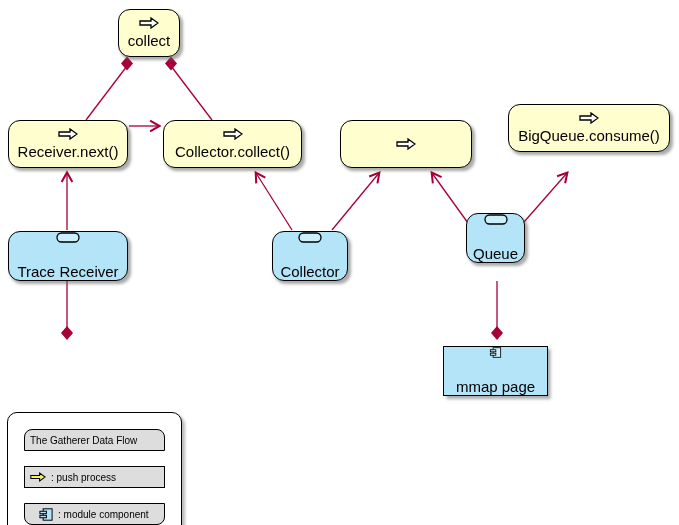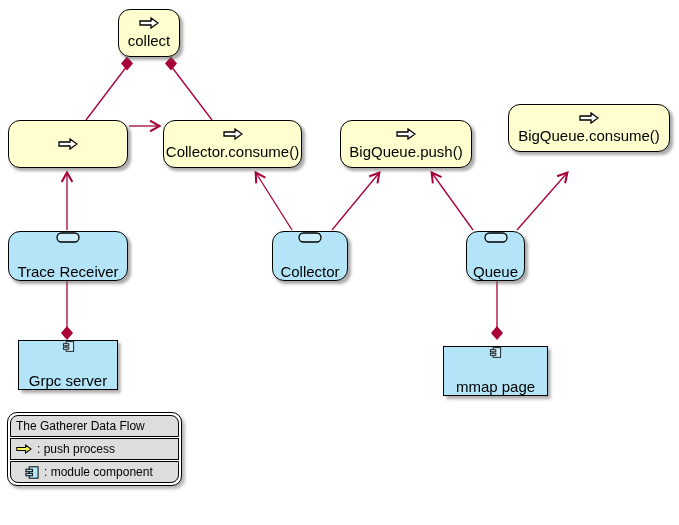--- a/index.html
+++ b/index.html
@@ -21,22 +21,22 @@
   .arrow-node{fill:#ffffff;stroke:var(--border);stroke-width:1.3;stroke-linejoin:miter;}
   .arrow-legend{fill:var(--legend-yellow);stroke:var(--border);stroke-width:1.3;}
   .oval-node{fill:var(--module-icon-fill);stroke:var(--border);stroke-width:1.3;}
   .comp-node{fill:var(--module-icon-fill);stroke:var(--border);stroke-width:1.2;}
   .comp-legend{fill:var(--module-fill);stroke:var(--border);stroke-width:1.2;}
 
   .legend{position:absolute;left:7px;top:412px;width:175px;box-sizing:border-box;
           background:#ffffff;border:1.5px solid var(--border);border-radius:10px;
           padding:1px;box-shadow:2.5px 3px 3px rgba(100,100,100,0.45);}
   .legend-row{border:1px solid var(--border);background:var(--legend-cell);
-          margin:1px;height:20px;display:flex;align-items:center;gap:5px;
-          padding:0 5px;font-size:12px;white-space:nowrap;box-sizing:content-box;}
+          margin:15px;height:20px;display:flex;align-items:center;gap:5px;
+          padding:0 5px;font-size:10px;white-space:nowrap;box-sizing:content-box;}
   .legend-row:first-child{border-radius:8px 8px 0 0;}
   .legend-row:last-child{border-radius:0 0 8px 8px;padding-left:14px;}
 </style>
 </head>
 <body>
 
 <div id="canvas">
 
   <svg class="edges" width="679" height="525" viewBox="0 0 679 525">
     <defs>
@@ -68,34 +68,34 @@
     <svg class="icon" width="20" height="12" viewBox="0 0 20 12">
       <polygon class="arrow-node" points="1,4 12,4 12,1 19,6 12,11 12,8 1,8"></polygon>
       </svg>
     <span class="lbl">collect</span>
   </div>
 
   <div class="node proc rounded" style="left:8px;top:120px;width:120px;height:48px">
     <svg class="icon" width="20" height="12" viewBox="0 0 20 12">
       <polygon class="arrow-node" points="1,4 12,4 12,1 19,6 12,11 12,8 1,8"></polygon>
       </svg>
+    <span class="lbl">Receiver.next()</span>
   </div>
 
   <div class="node proc rounded" style="left:163px;top:120px;width:139px;height:48px">
     <svg class="icon" width="20" height="12" viewBox="0 0 20 12">
       <polygon class="arrow-node" points="1,4 12,4 12,1 19,6 12,11 12,8 1,8"></polygon>
       </svg>
-    <span class="lbl">Collector.consume()</span>
+    <span class="lbl">Collector.collect()</span>
   </div>
 
   <div class="node proc rounded" style="left:340px;top:120px;width:132px;height:48px">
     <svg class="icon" width="20" height="12" viewBox="0 0 20 12">
       <polygon class="arrow-node" points="1,4 12,4 12,1 19,6 12,11 12,8 1,8"></polygon>
       </svg>
-    <span class="lbl">BigQueue.push()</span>
   </div>
 
   <div class="node proc rounded" style="left:508px;top:104px;width:162px;height:48px">
     <svg class="icon" width="20" height="12" viewBox="0 0 20 12">
       <polygon class="arrow-node" points="1,4 12,4 12,1 19,6 12,11 12,8 1,8"></polygon>
       </svg>
     <span class="lbl">BigQueue.consume()</span>
   </div>
 
   <div class="node mod rounded" style="left:8px;top:231px;width:120px;height:50px">
@@ -105,35 +105,27 @@
     <span class="lbl">Trace Receiver</span>
   </div>
 
   <div class="node mod rounded" style="left:272px;top:231px;width:76px;height:50px">
     <svg class="icon" width="24" height="11" viewBox="0 0 24 11">
       <rect class="oval-node" x="1" y="1" width="22" height="9" rx="4.5" ry="4.5"></rect>
       </svg>
     <span class="lbl">Collector</span>
   </div>
 
-  <div class="node mod rounded" style="left:466px;top:231px;width:59px;height:50px">
+  <div class="node mod rounded" style="left:466px;top:213px;width:59px;height:50px">
     <svg class="icon" width="24" height="11" viewBox="0 0 24 11">
       <rect class="oval-node" x="1" y="1" width="22" height="9" rx="4.5" ry="4.5"></rect>
       </svg>
     <span class="lbl">Queue</span>
   </div>
 
-  <div class="node mod" style="left:18px;top:340px;width:100px;height:50px">
-    <svg class="icon" width="17" height="16" viewBox="0 0 17 16">
-      <rect class="comp-node" x="5" y="1" width="11" height="14"></rect>
-      <rect class="comp-node" x="1" y="4" width="8" height="3"></rect>
-      <rect class="comp-node" x="1" y="9" width="8" height="3"></rect>
-      </svg>
-    <span class="lbl">Grpc server</span>
-  </div>
 
   <div class="node mod" style="left:443px;top:346px;width:105px;height:50px">
     <svg class="icon" width="17" height="16" viewBox="0 0 17 16">
       <rect class="comp-node" x="5" y="1" width="11" height="14"></rect>
       <rect class="comp-node" x="1" y="4" width="8" height="3"></rect>
       <rect class="comp-node" x="1" y="9" width="8" height="3"></rect>
       </svg>
     <span class="lbl">mmap page</span>
   </div>
 

